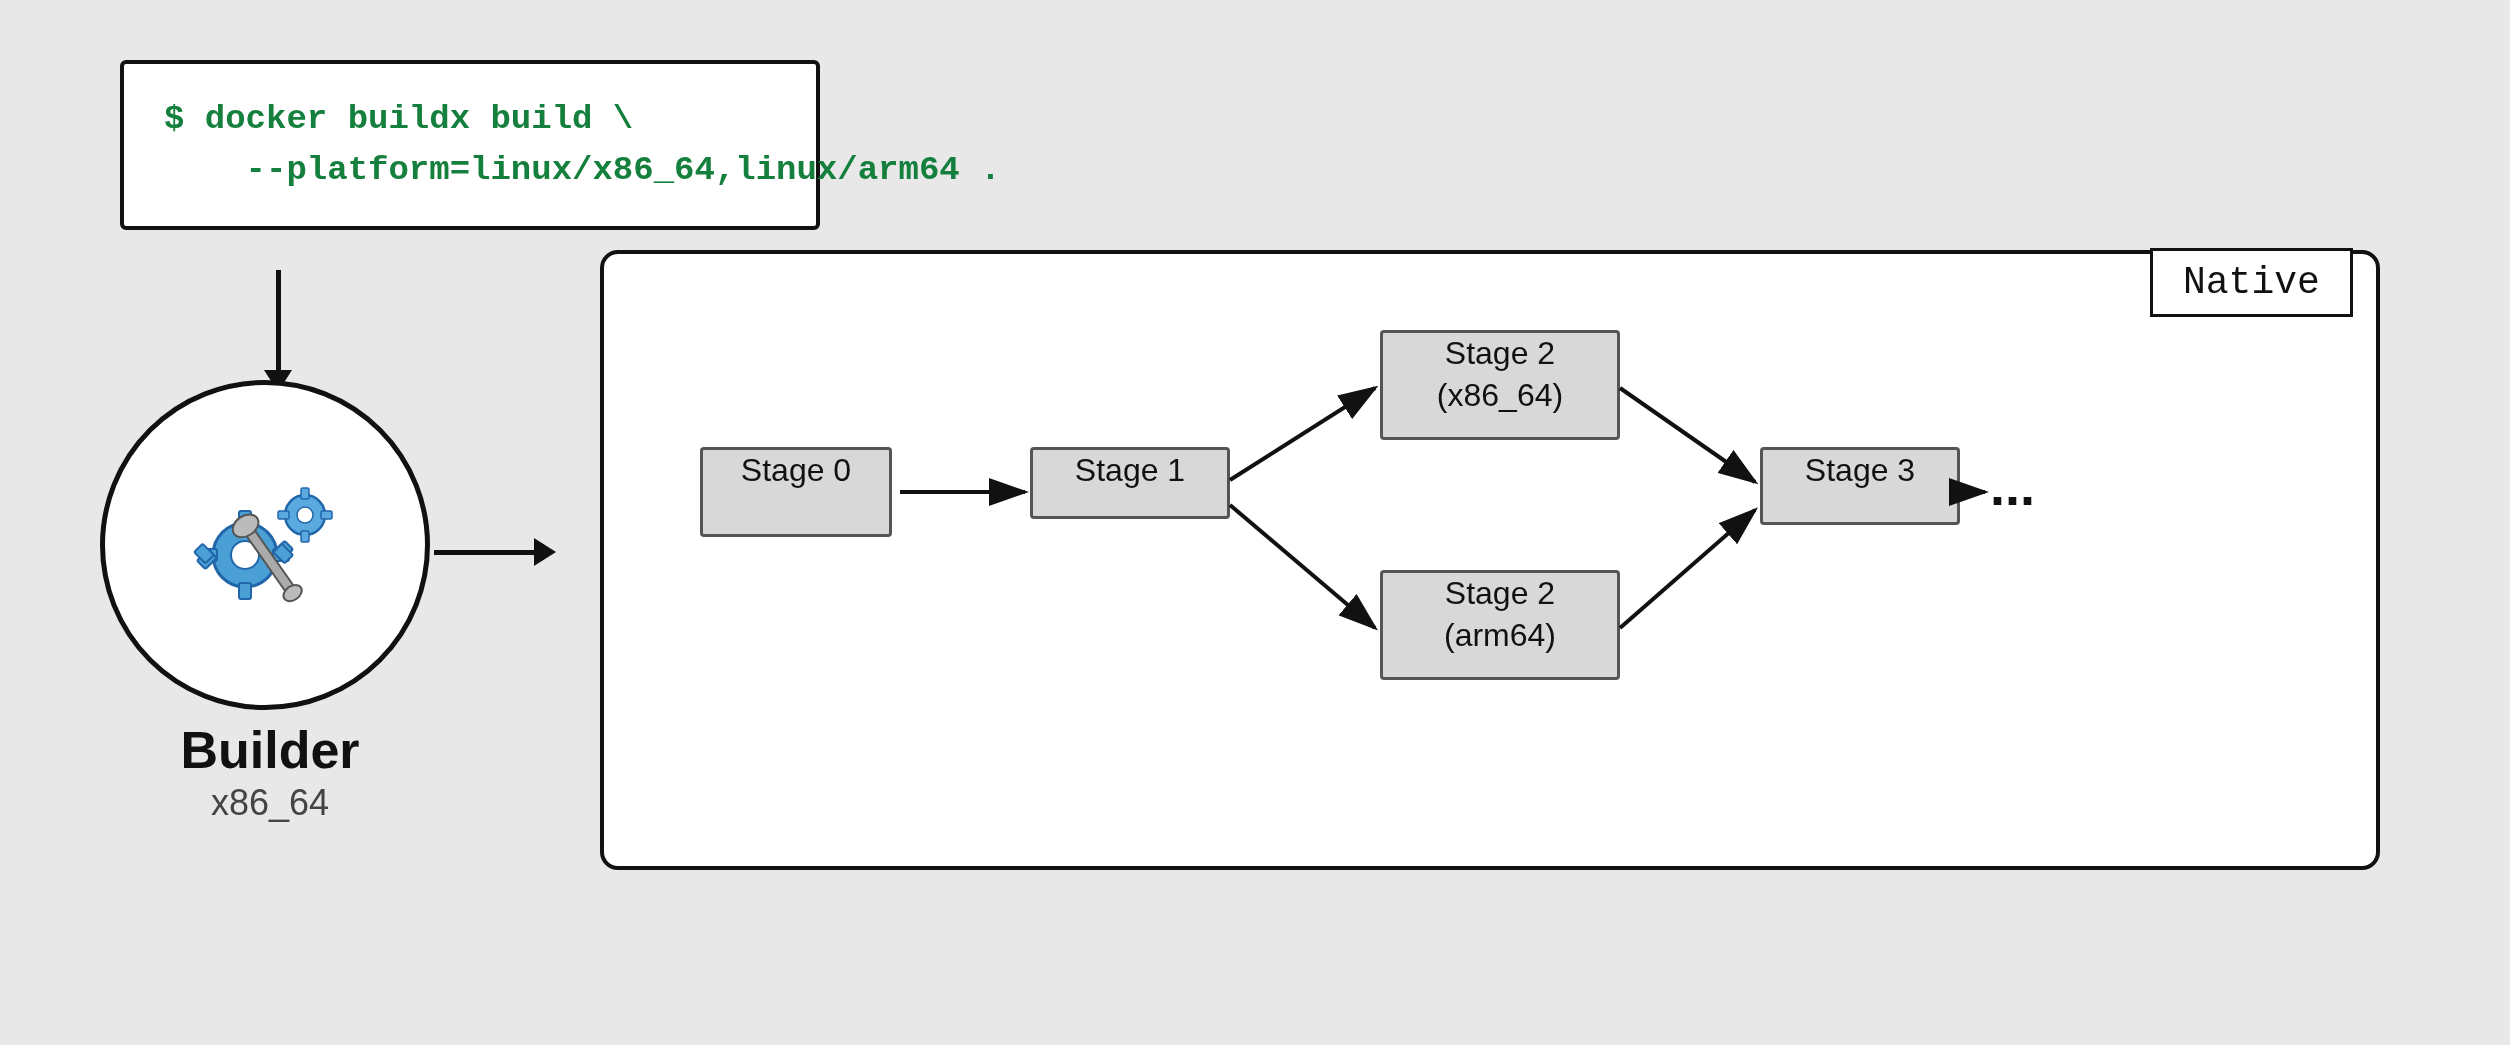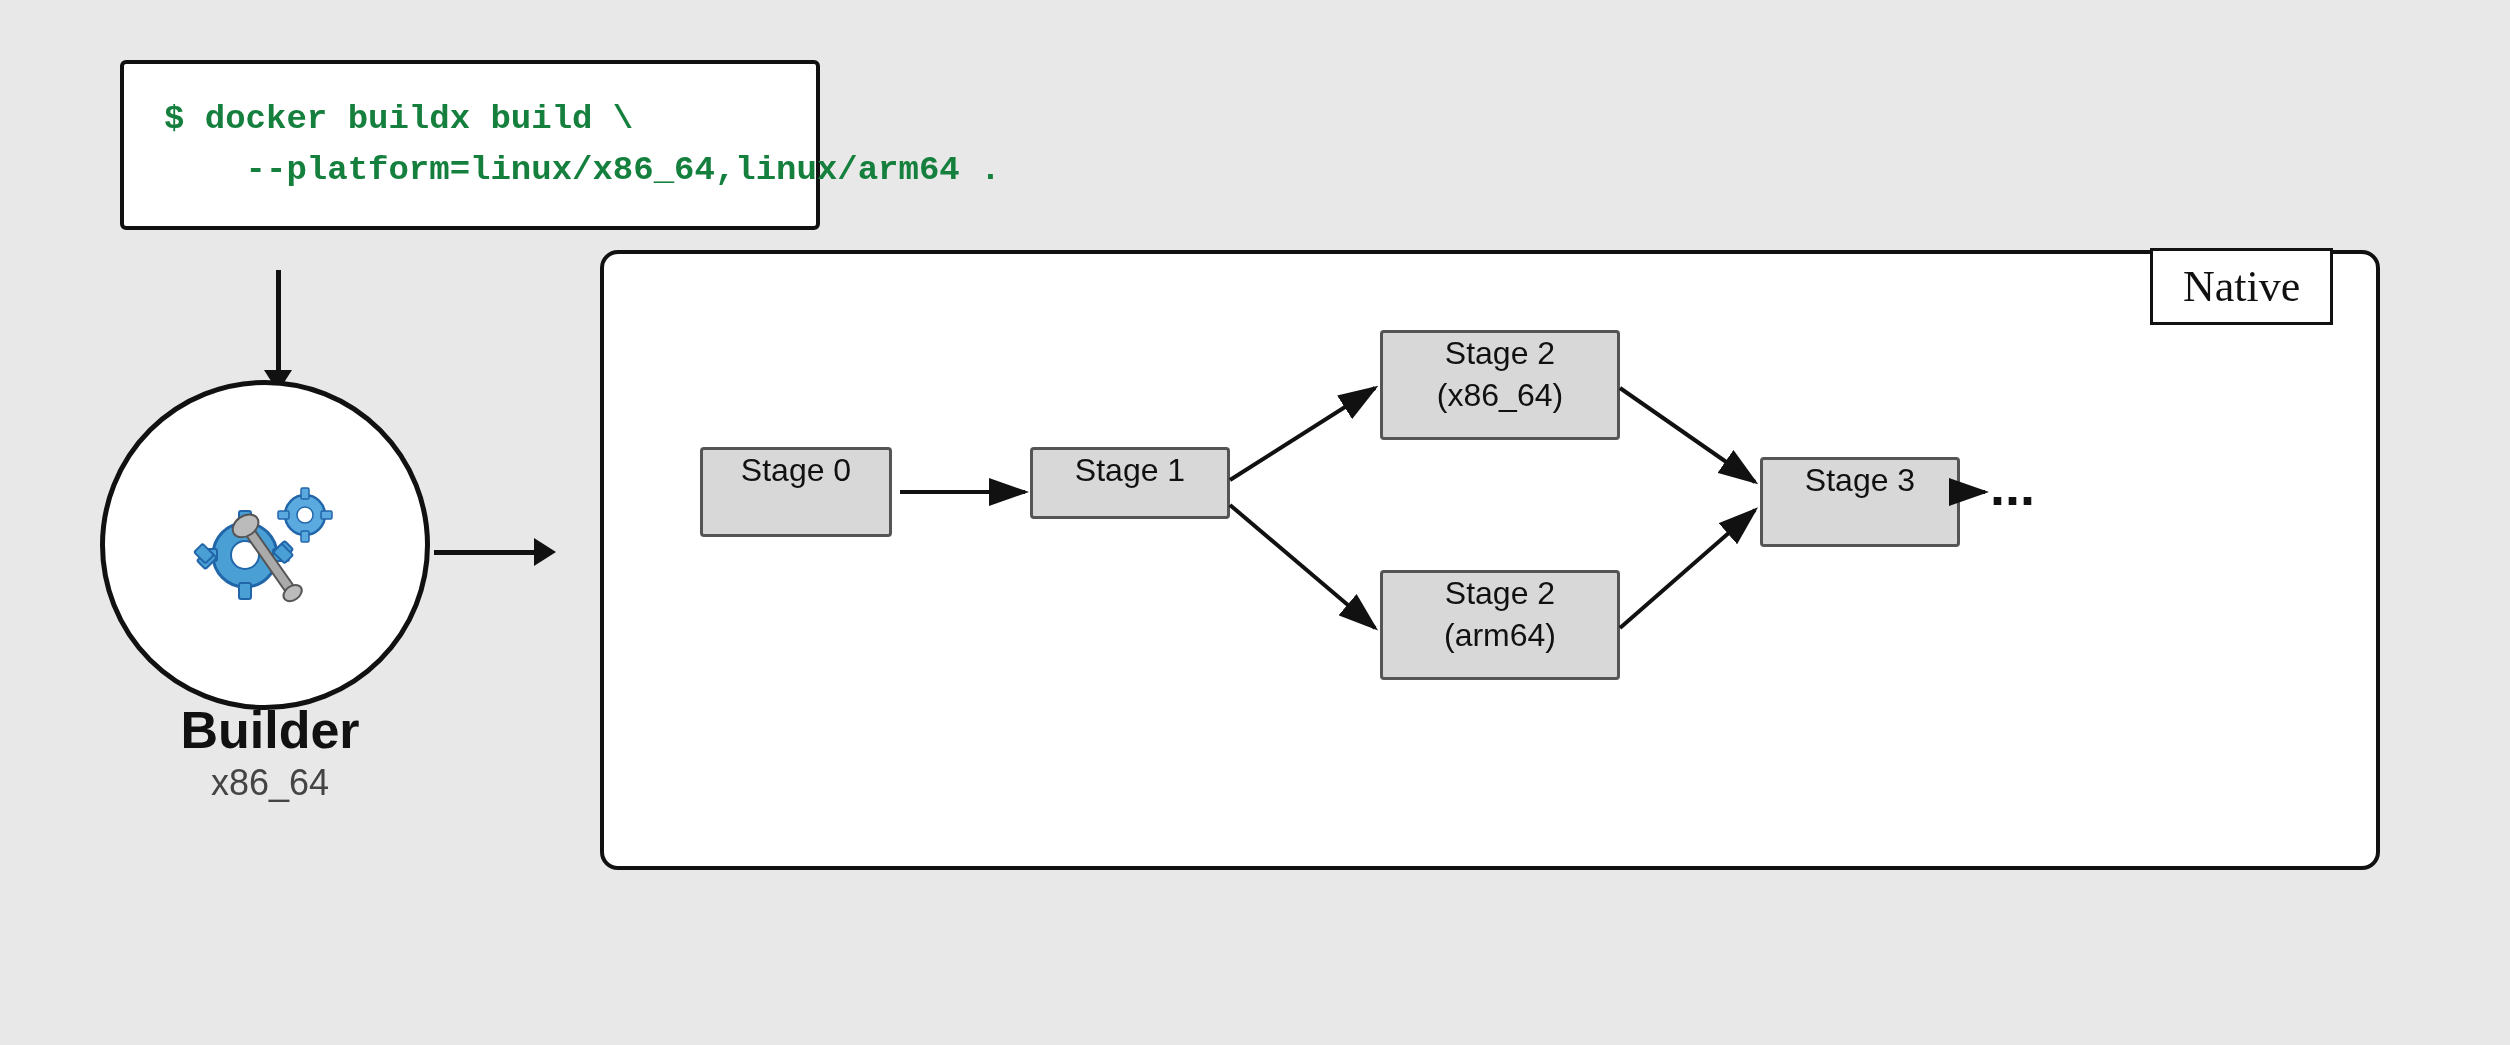--- a/index.html
+++ b/index.html
@@ -82,21 +82,21 @@
     }
 
     
     .builder-icon {
       width: 200px;
       height: 200px;
     }
 
     .builder-label {
       position: absolute;
-      top: 700px;
+      top: 720px;
       left: 140px;
       text-align: center;
       width: 260px;
     }
 
     .builder-name {
       font-family: Arial, sans-serif;
       font-size: 52px;
       font-weight: bold;
       color: #111;
@@ -144,22 +144,22 @@
     }
 
     
     .native-label {
       position: absolute;
       top: 248px;
       left: 2150px;
       background: white;
       border: 3px solid #111;
       padding: 10px 30px;
-      font-family: Liberation Serif, serif;
-      font-size: 44px;
+      font-family: Liberation Mono, monospace;
+      font-size: 38px;
       color: #111;
       z-index: 10;
     }
 
     
     .stage-box {
       position: absolute;
       background: #d8d8d8;
       border: 3px solid #555;
       border-radius: 4px;
@@ -203,24 +203,24 @@
     
     .stage2-arm {
       top: 570px;
       left: 1380px;
       width: 240px;
       height: 110px;
     }
 
     
     .stage3 {
-      top: 457px;
+      top: 447px;
       left: 1760px;
       width: 200px;
-      height: 90px;
+      height: 78px;
     }
 
     
     .dots-label {
       position: absolute;
       top: 455px;
       left: 1990px;
       font-family: Arial, sans-serif;
       font-size: 54px;
       font-weight: bold;

